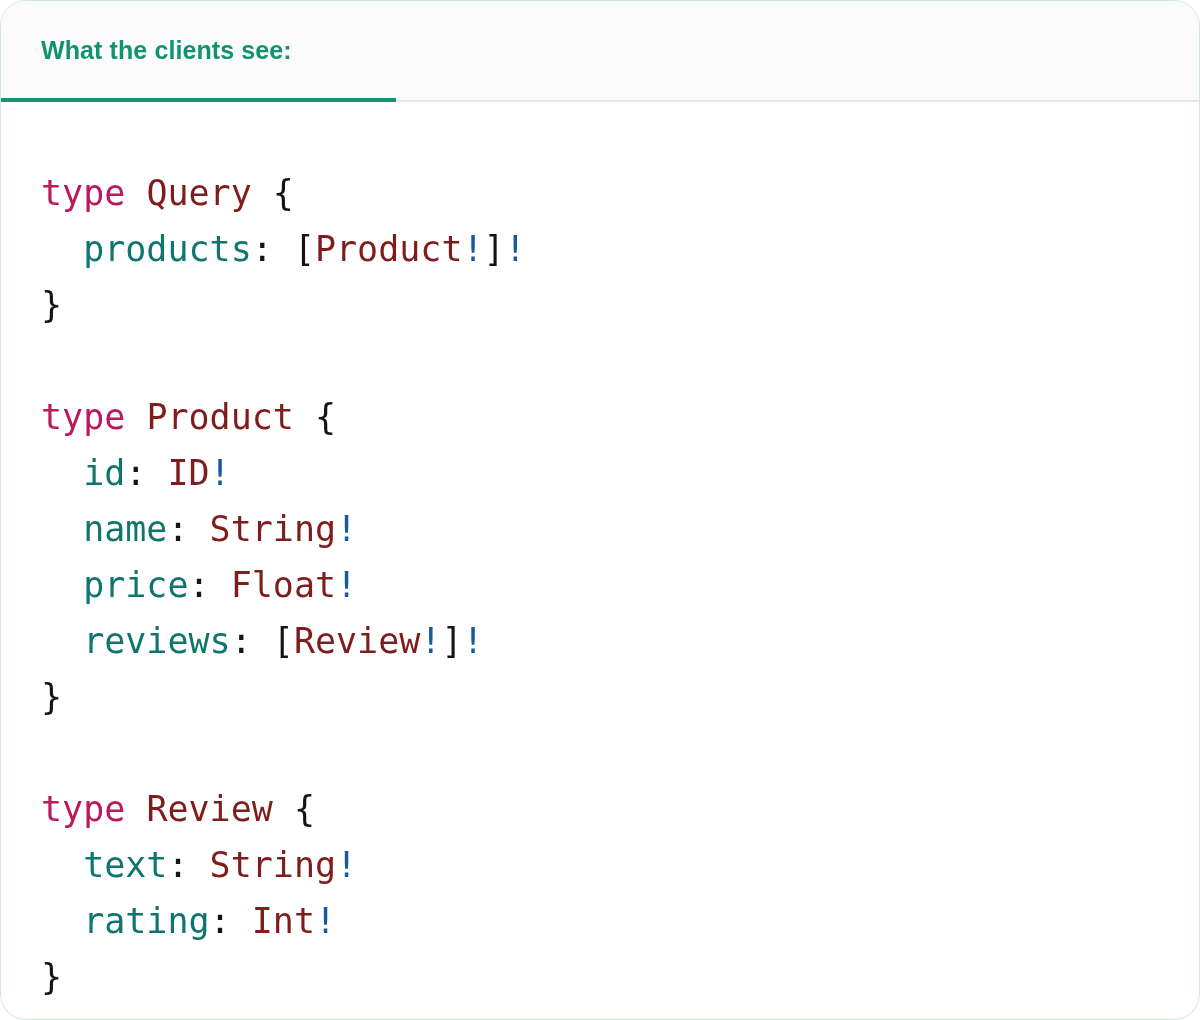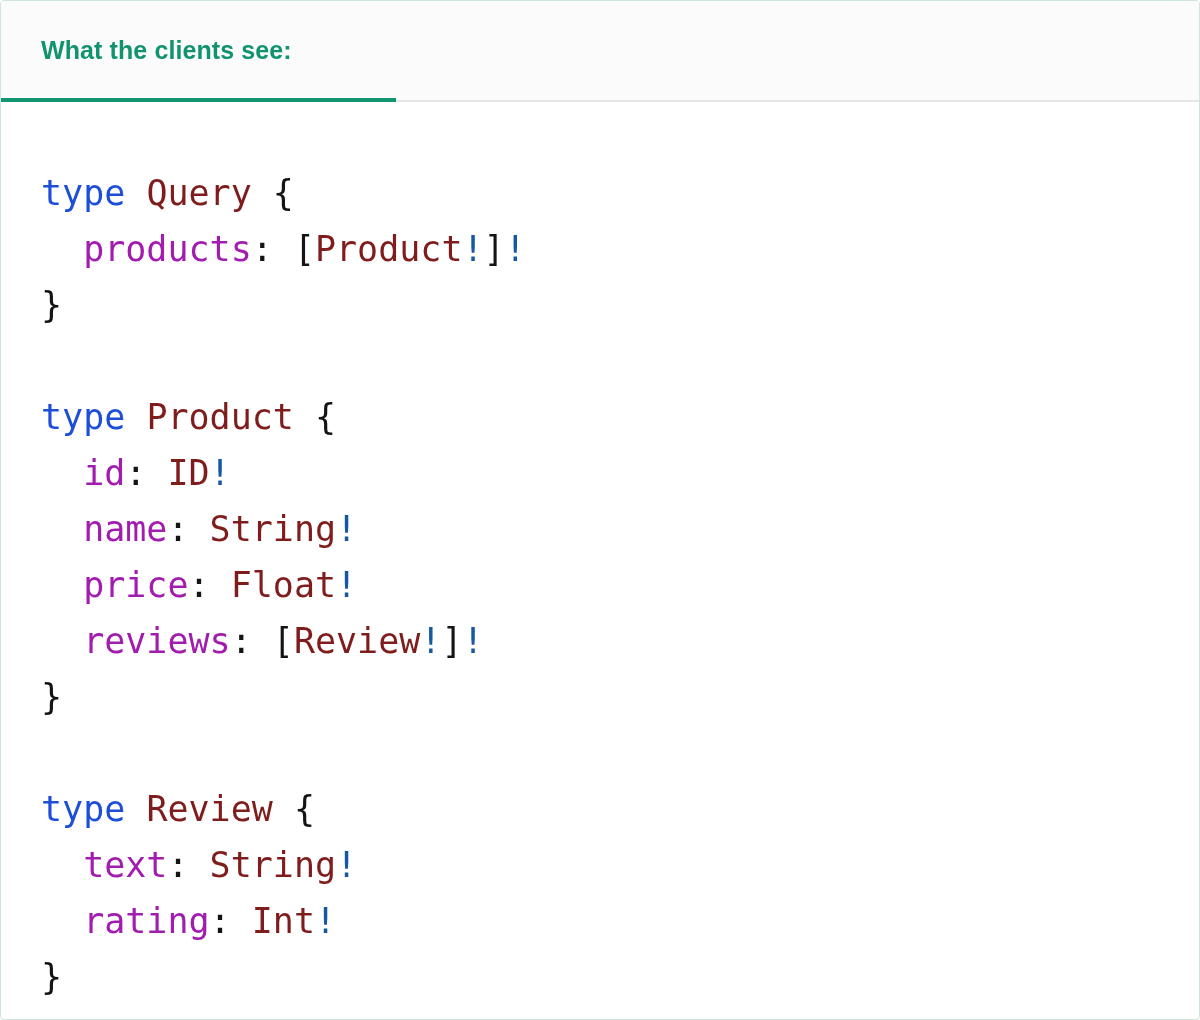--- a/index.html
+++ b/index.html
@@ -14,21 +14,21 @@
     -webkit-font-smoothing: antialiased;
   }
 
   .card {
     position: relative;
     box-sizing: border-box;
     width: 1200px;
     height: 1020px;
     background: #ffffff;
     border: 1px solid #cfe6da;
-    border-radius: 4px;
+    border-radius: 26px;
     overflow: hidden;
   }
 
   
   .tabstrip {
     position: relative;
     height: 99px;
     background: #fbfbfb;
     border-bottom: 2px solid #e6e6e6;
     display: flex;
@@ -75,23 +75,23 @@
     color: #141414;
   }
   .code-line {
     white-space: pre;
     min-height: 56px;
   }
   .code-line.blank {
     height: 56px;
   }
 
-  .tok-kw      { color: #1d4ed8; }      
+  .tok-kw      { color: #be185d; }      
   .tok-type    { color: #7f1d1d; }      
-  .tok-field   { color: #a21caf; }      
+  .tok-field   { color: #0f766e; }      
   .tok-punct   { color: #141414; }      
   .tok-bang    { color: #1559a0; }      
 </style>
 </head>
 <body>
 
 <div class="card">
 
   <div class="tabstrip">
     <div class="tab">

